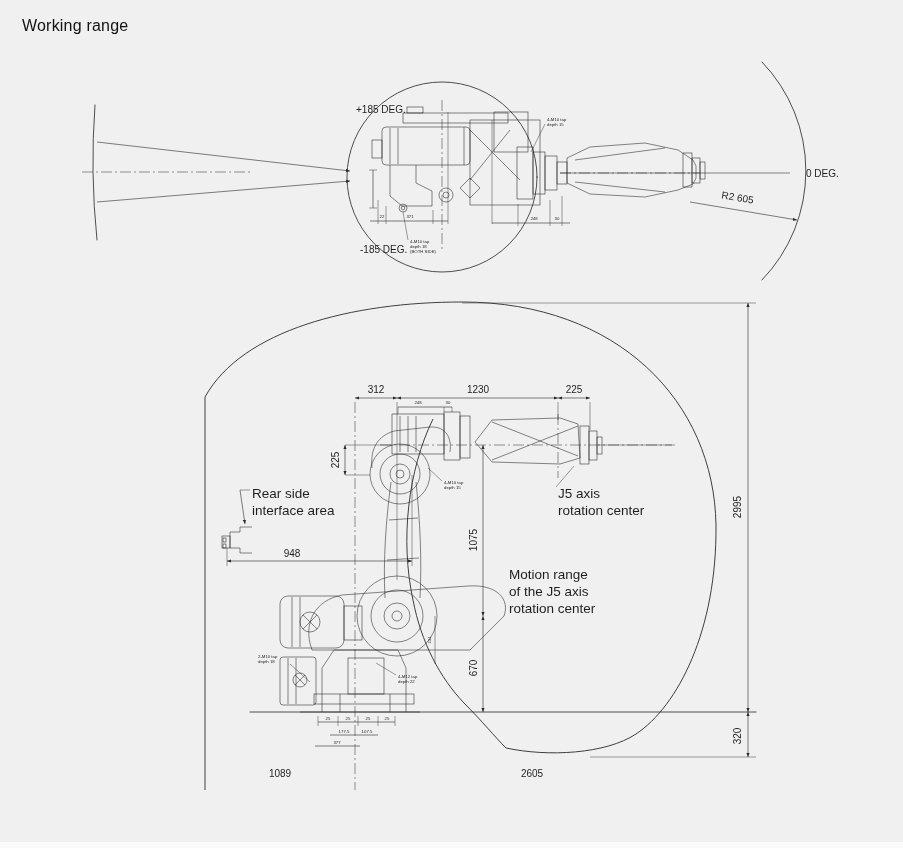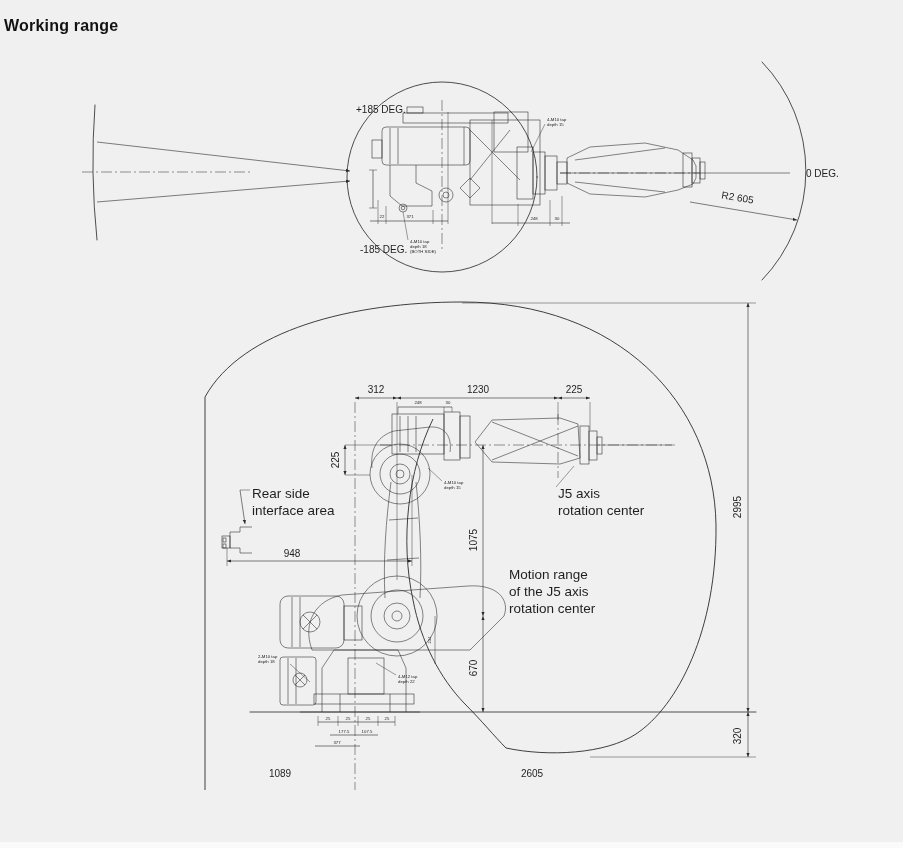--- a/index.html
+++ b/index.html
@@ -1,18 +1,18 @@
 <!DOCTYPE html>
 <html><head>
 <meta charset="utf-8">
 <style>
   html,body{margin:0;padding:0;}
   body{background:#e8e8ea;font-family:"Liberation Sans",sans-serif;}
   .canvas{position:relative;width:903px;height:848px;background:#f0f0f1;overflow:hidden;}
-  .page-title{position:absolute;left:4px;top:17px;font-size:16px;font-weight:bold;color:#121212;letter-spacing:0.2px;}
+  .page-title{position:absolute;left:22px;top:17px;font-size:16px;font-weight:normal;color:#121212;letter-spacing:0.2px;}
   .bottom-strip{position:absolute;left:0;bottom:0;width:903px;height:6px;background:#fafafa;}
   svg{position:absolute;left:0;top:0;}
   svg text{fill:#1f1f1f;font-family:"Liberation Sans",sans-serif;}
   .ln{stroke:#232323;stroke-width:0.8;fill:none;stroke-linecap:round;stroke-linejoin:round;}
   .lt{stroke:#232323;stroke-width:0.55;fill:none;}
   .env{stroke:#2a2a2a;stroke-width:0.9;fill:none;}
   .dim{stroke:#2a2a2a;stroke-width:0.6;fill:none;}
   .ext{stroke:#2a2a2a;stroke-width:0.45;fill:none;}
   .cl{stroke:#2a2a2a;stroke-width:0.5;fill:none;stroke-dasharray:11 3 2 3;}
   .t10{font-size:10px;}

